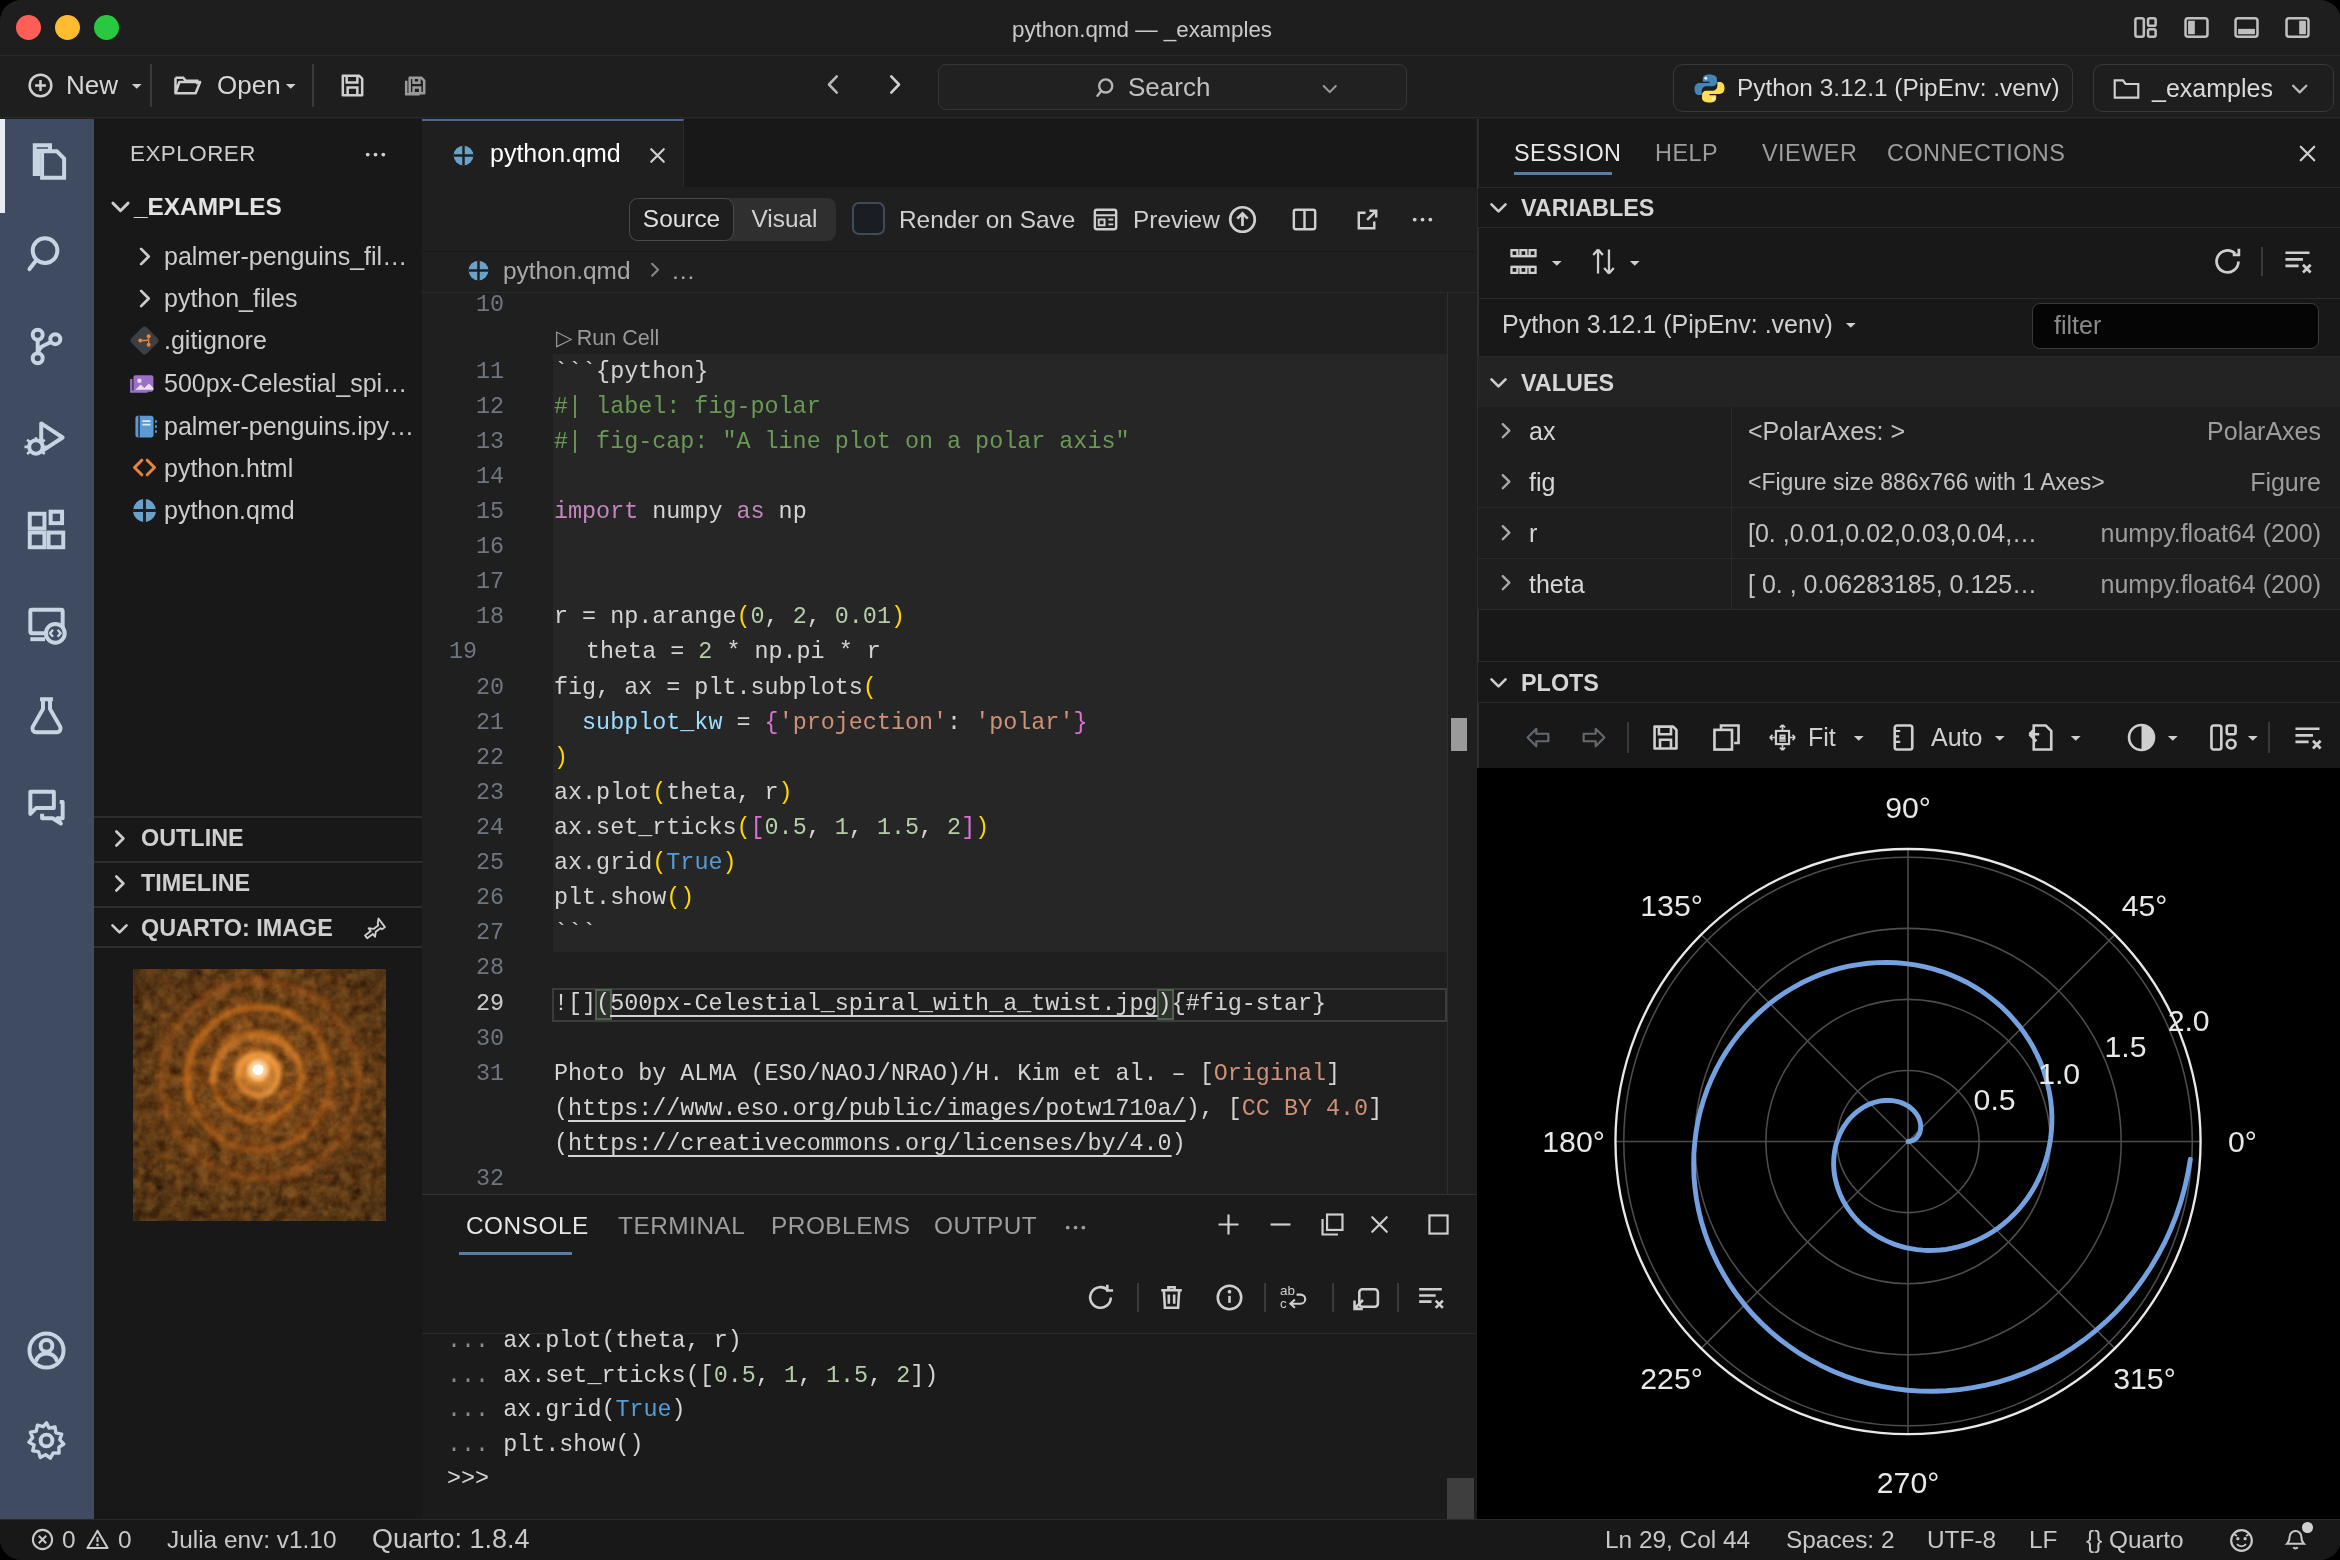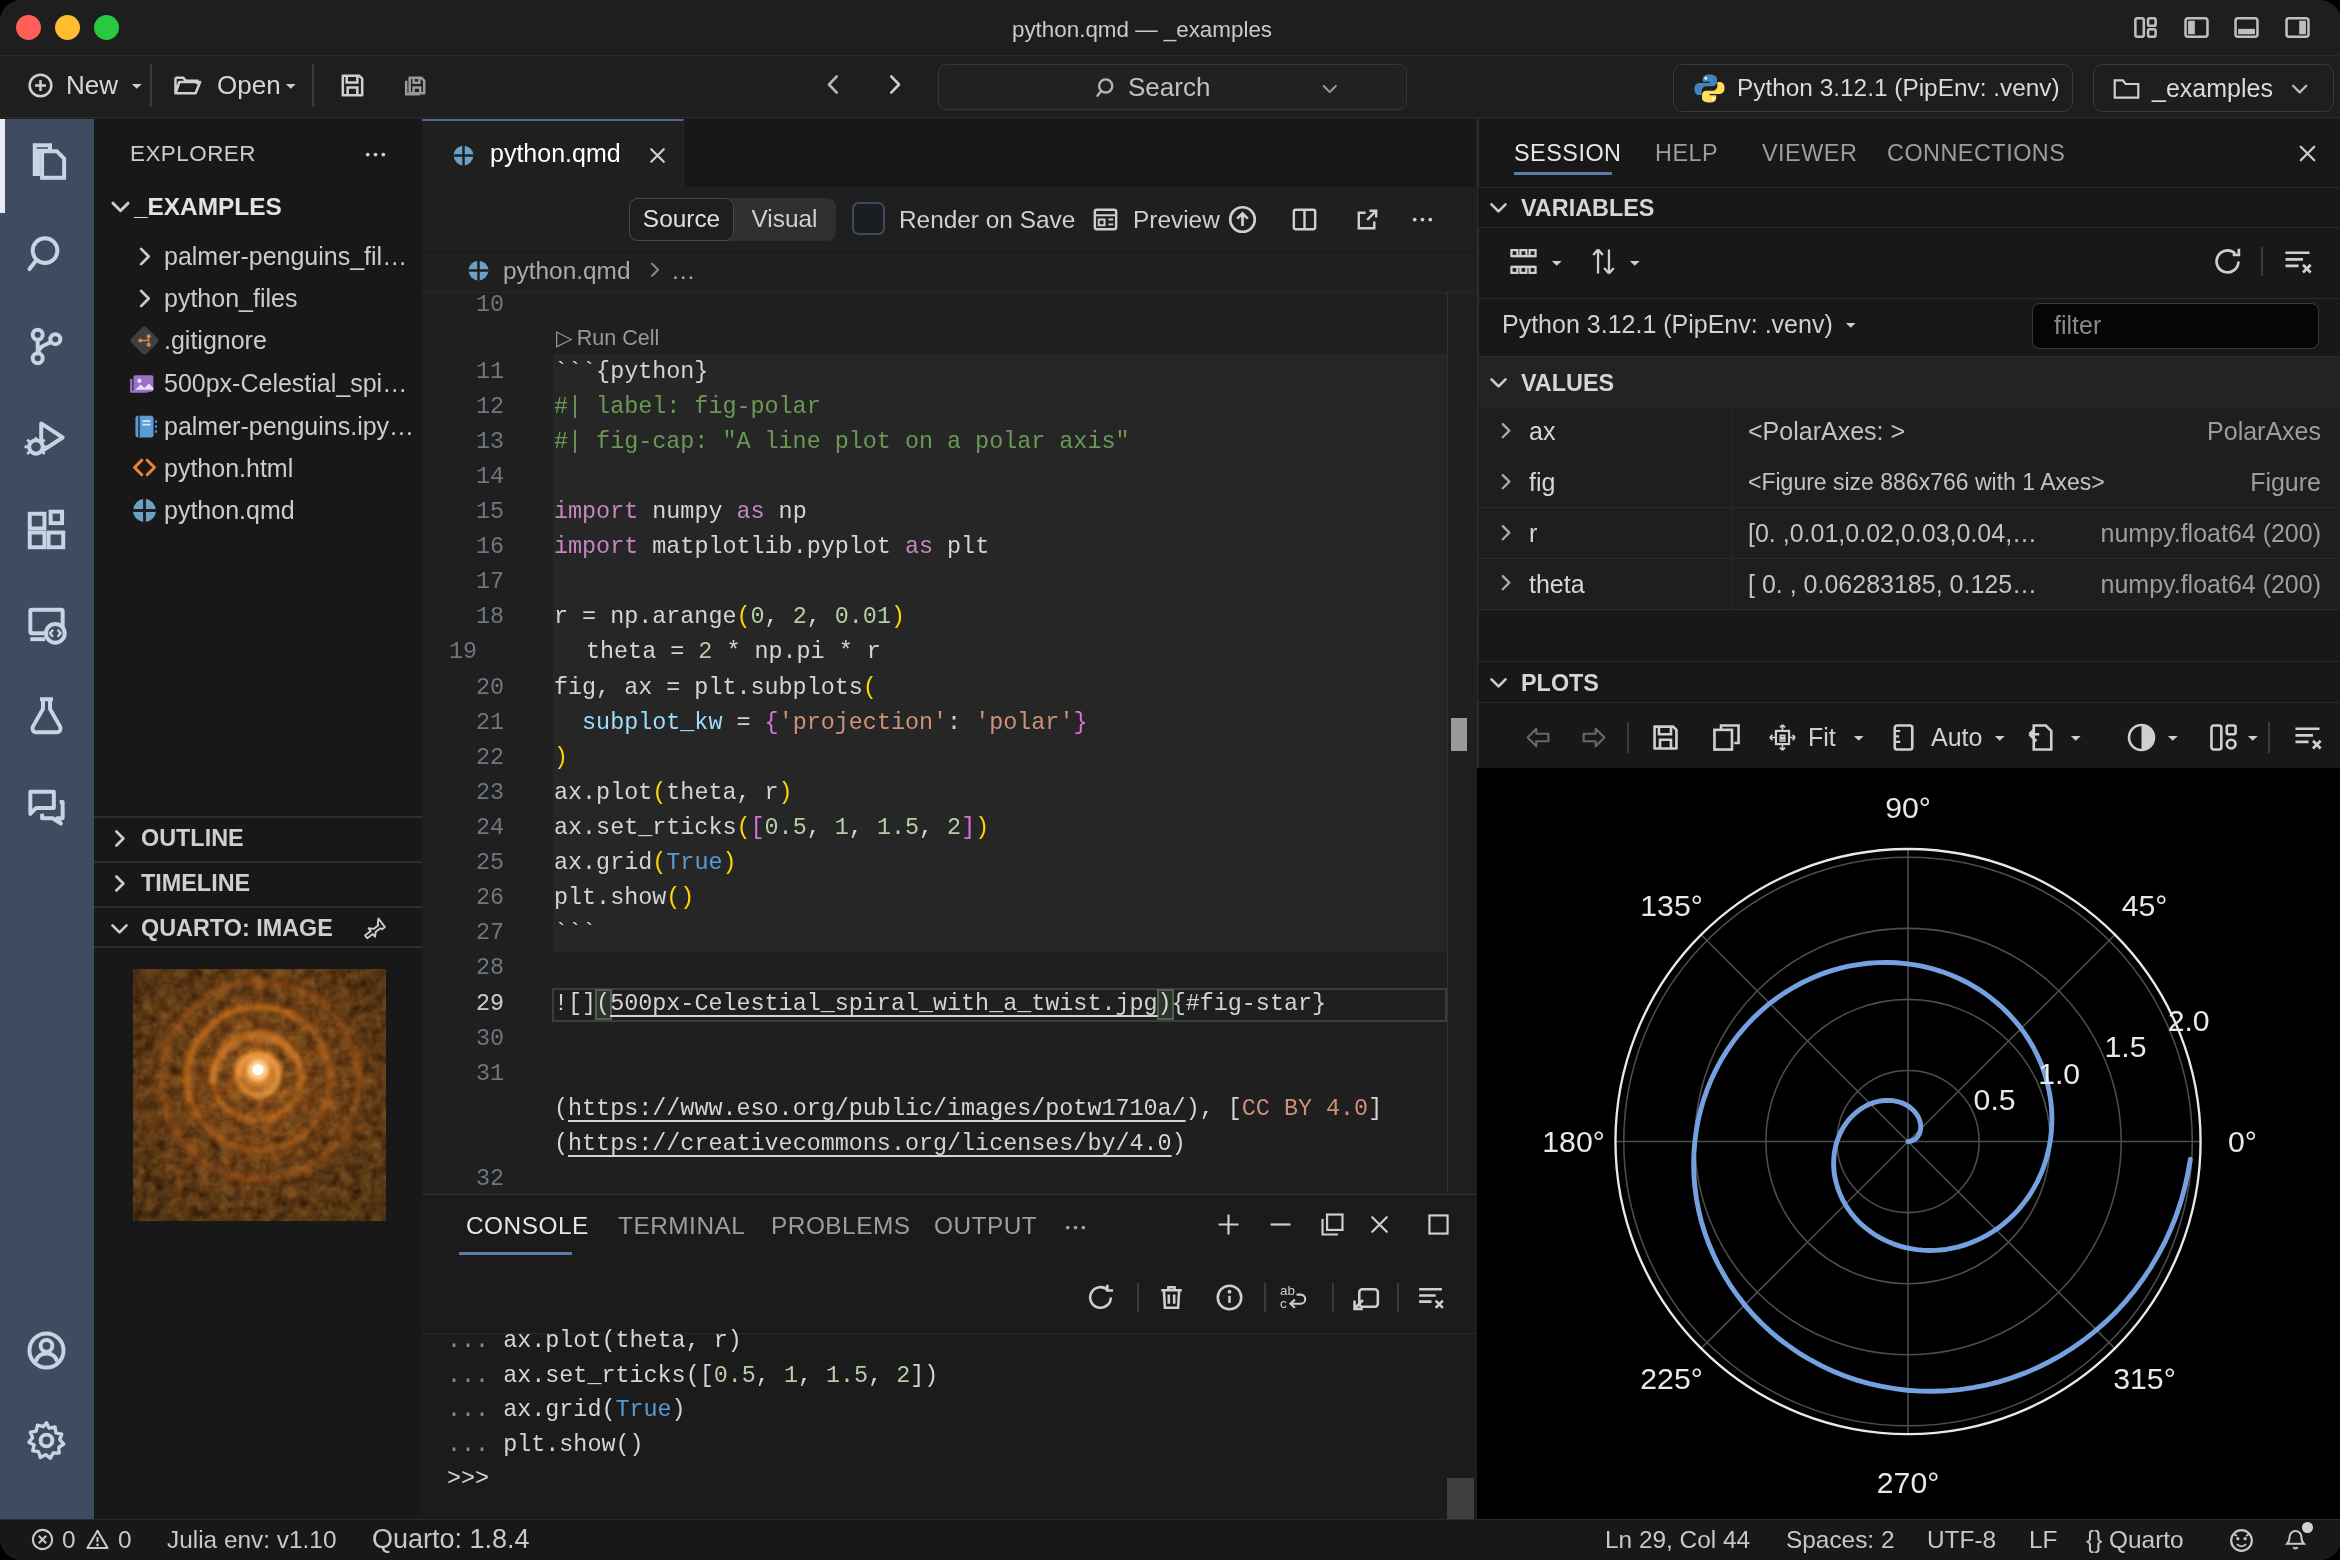--- a/index.html
+++ b/index.html
@@ -311,21 +311,20 @@
     <div class="gut" style="left:422px;top:355px;">11</div>
     <div class="cl" style="left:554px;top:355px;"><span style="color:#d4d4d4">```{python}</span></div>
     <div class="gut" style="left:422px;top:390px;">12</div>
     <div class="cl" style="left:554px;top:390px;"><span style="color:#6a9955">#| label: fig-polar</span></div>
     <div class="gut" style="left:422px;top:425px;">13</div>
     <div class="cl" style="left:554px;top:425px;"><span style="color:#6a9955">#| fig-cap: "A line plot on a polar axis"</span></div>
     <div class="gut" style="left:422px;top:460px;">14</div>
     <div class="gut" style="left:422px;top:495px;">15</div>
     <div class="cl" style="left:554px;top:495px;"><span style="color:#c586c0">import</span><span style="color:#d4d4d4"> numpy </span><span style="color:#c586c0">as</span><span style="color:#d4d4d4"> np</span></div>
     <div class="gut" style="left:422px;top:530px;">16</div>
-    <div class="cl" style="left:554px;top:530px;"><span style="color:#c586c0">import</span><span style="color:#d4d4d4"> matplotlib.pyplot </span><span style="color:#c586c0">as</span><span style="color:#d4d4d4"> plt</span></div>
     <div class="gut" style="left:422px;top:565px;">17</div>
     <div class="gut" style="left:422px;top:600px;">18</div>
     <div class="cl" style="left:554px;top:600px;"><span style="color:#d4d4d4">r = np.arange</span><span style="color:#ffd602">(</span><span style="color:#b5cea8">0</span><span style="color:#d4d4d4">, </span><span style="color:#b5cea8">2</span><span style="color:#d4d4d4">, </span><span style="color:#b5cea8">0.01</span><span style="color:#ffd602">)</span></div>
     <div class="gut" style="left:422px;top:635px;text-align:center;">19</div>
     <div class="cl" style="left:586px;top:635px;"><span style="color:#d4d4d4">theta = </span><span style="color:#b5cea8">2</span><span style="color:#d4d4d4"> * np.pi * r</span></div>
     <div class="gut" style="left:422px;top:671px;">20</div>
     <div class="cl" style="left:554px;top:671px;"><span style="color:#d4d4d4">fig, ax = plt.subplots</span><span style="color:#ffd602">(</span></div>
     <div class="gut" style="left:422px;top:706px;">21</div>
     <div class="cl" style="left:554px;top:706px;"><span style="color:#d4d4d4">  </span><span style="color:#9cdcfe">subplot_kw</span><span style="color:#d4d4d4"> = </span><span style="color:#da70d6">{</span><span style="color:#ce9178">'projection'</span><span style="color:#d4d4d4">: </span><span style="color:#ce9178">'polar'</span><span style="color:#da70d6">}</span></div>
     <div class="gut" style="left:422px;top:741px;">22</div>
@@ -341,20 +340,21 @@
     <div class="gut" style="left:422px;top:916px;">27</div>
     <div class="cl" style="left:554px;top:916px;"><span style="color:#d4d4d4">```</span></div>
     <div class="gut" style="left:422px;top:951px;">28</div>
     <div class="gut" style="left:422px;top:987px;">29</div>
     <div style="position:absolute;left:552px;top:988px;width:895px;height:34px;border:2px solid #3c3c3c;"></div>
     <div style="position:absolute;left:595px;top:989px;width:17px;height:31px;border:2px solid #50604e;background:#2c332b;"></div>
     <div style="position:absolute;left:1157px;top:989px;width:17px;height:31px;border:2px solid #50604e;background:#2c332b;"></div>
     <div class="cl" style="left:554px;top:987px;"><span style="color:#d4d4d4">![](</span><span style="color:#d4d4d4;text-decoration:underline;text-underline-offset:4.9px;">500px-Celestial_spiral_with_a_twist.jpg</span><span style="color:#d4d4d4">){#fig-star}</span></div>
     <div class="gut" style="left:422px;top:1022px;">30</div>
     <div class="gut" style="left:422px;top:1057px;">31</div>
+    <div class="cl" style="left:554px;top:1057px;"><span style="color:#d4d4d4">Photo by ALMA (ESO/NAOJ/NRAO)/H. Kim et al. – [</span><span style="color:#ce9178">Original</span><span style="color:#d4d4d4">]</span></div>
     <div class="cl" style="left:554px;top:1092px;"><span style="color:#d4d4d4">(</span><span style="color:#d4d4d4;text-decoration:underline;text-underline-offset:4.9px;">https://www.eso.org/public/images/potw1710a/</span><span style="color:#d4d4d4">), [</span><span style="color:#ce9178">CC BY 4.0</span><span style="color:#d4d4d4">]</span></div>
     <div class="cl" style="left:554px;top:1127px;"><span style="color:#d4d4d4">(</span><span style="color:#d4d4d4;text-decoration:underline;text-underline-offset:4.9px;">https://creativecommons.org/licenses/by/4.0</span><span style="color:#d4d4d4">)</span></div>
     <div class="gut" style="left:422px;top:1162px;">32</div>
     <div class="gut" style="left:422px;top:987px;color:#c6c6c6;">29</div>
     <div style="position:absolute;left:1447px;top:293px;width:1px;height:901px;background:#2f2f2f;"></div>
     <div style="position:absolute;left:1451px;top:718px;width:15.6px;height:33px;background:#9a9a9a;"></div>
     <div style="position:absolute;left:422px;top:1194px;width:1054px;height:326px;background:#1b1b1b;border-top:1px solid #333333;"></div>
     <div style="position:absolute;left:466px;top:1209px;width:195px;height:33px;color:#e7e7e7;font-size:24.4px;letter-spacing:0.5px;line-height:33px;">CONSOLE</div>
     <div style="position:absolute;left:618px;top:1209px;width:195px;height:33px;color:#9d9d9d;font-size:24.4px;letter-spacing:0.5px;line-height:33px;">TERMINAL</div>
     <div style="position:absolute;left:771px;top:1209px;width:195px;height:33px;color:#9d9d9d;font-size:24.4px;letter-spacing:0.5px;line-height:33px;">PROBLEMS</div>

